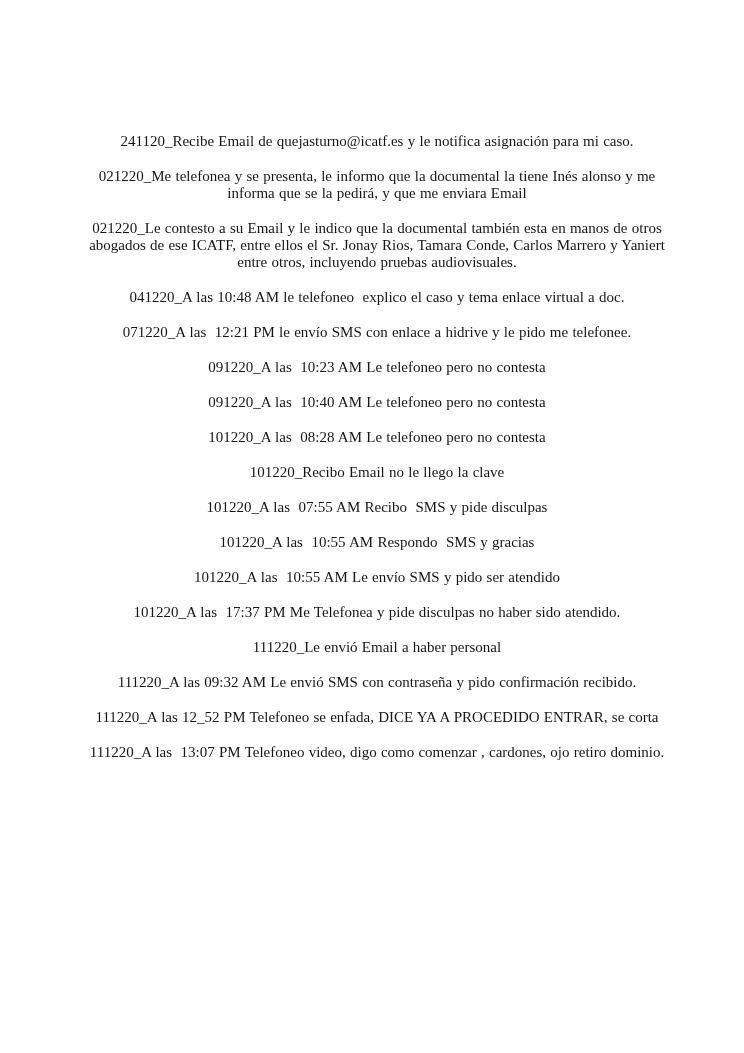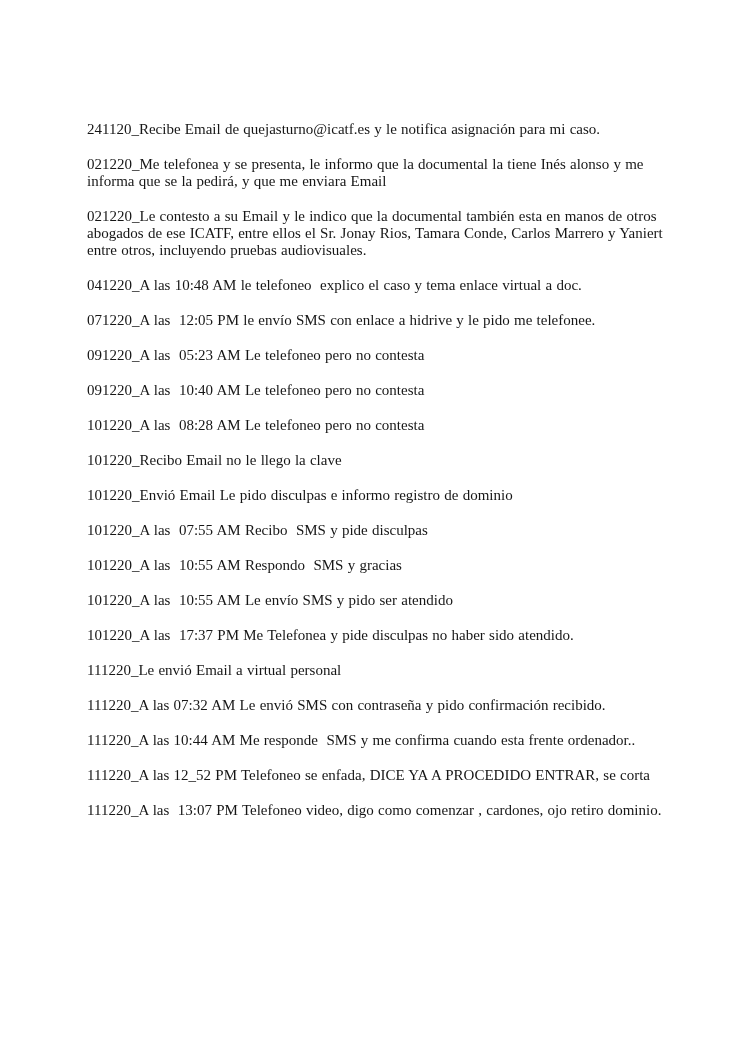--- a/index.html
+++ b/index.html
@@ -17,41 +17,40 @@
     width: 744px;
     height: 1053px;
     background: #ffffff;
     padding: 121px 77px 40px 87px;
   }
   .entry {
     font-family: "Liberation Serif", "DejaVu Serif", serif;
     font-size: 15px;
     line-height: 17px;
     color: #161616;
-    margin: 0 0 18px 0;
+    margin: 12px 0 18px 0;
     white-space: pre-wrap;       
     word-spacing: 0.5px;
+    text-align: center;
   }
 </style>
 </head>
 <body>
 
 <div class="page">
   <p class="entry">241120_Recibe Email de quejasturno@icatf.es y le notifica asignación para mi caso.</p>
   <p class="entry">021220_Me telefonea y se presenta, le informo que la documental la tiene Inés alonso y me informa que se la pedirá, y que me enviara Email</p>
   <p class="entry">021220_Le contesto a su Email y le indico que la documental también esta en manos de otros abogados de ese ICATF, entre ellos el Sr. Jonay Rios, Tamara Conde, Carlos Marrero y Yaniert entre otros, incluyendo pruebas audiovisuales.</p>
   <p class="entry">041220_A las 10:48 AM le telefoneo  explico el caso y tema enlace virtual a doc.</p>
-  <p class="entry">071220_A las  12:05 PM le envío SMS con enlace a hidrive y le pido me telefonee.</p>
-  <p class="entry">091220_A las  05:23 AM Le telefoneo pero no contesta</p>
+  <p class="entry">071220_A las  12:21 PM le envío SMS con enlace a hidrive y le pido me telefonee.</p>
+  <p class="entry">091220_A las  10:23 AM Le telefoneo pero no contesta</p>
   <p class="entry">091220_A las  10:40 AM Le telefoneo pero no contesta</p>
   <p class="entry">101220_A las  08:28 AM Le telefoneo pero no contesta</p>
   <p class="entry">101220_Recibo Email no le llego la clave</p>
-  <p class="entry">101220_Envió Email Le pido disculpas e informo registro de dominio</p>
   <p class="entry">101220_A las  07:55 AM Recibo  SMS y pide disculpas</p>
   <p class="entry">101220_A las  10:55 AM Respondo  SMS y gracias</p>
   <p class="entry">101220_A las  10:55 AM Le envío SMS y pido ser atendido</p>
   <p class="entry">101220_A las  17:37 PM Me Telefonea y pide disculpas no haber sido atendido.</p>
-  <p class="entry">111220_Le envió Email a virtual personal</p>
-  <p class="entry">111220_A las 07:32 AM Le envió SMS con contraseña y pido confirmación recibido.</p>
-  <p class="entry">111220_A las 10:44 AM Me responde  SMS y me confirma cuando esta frente ordenador..</p>
+  <p class="entry">111220_Le envió Email a haber personal</p>
+  <p class="entry">111220_A las 09:32 AM Le envió SMS con contraseña y pido confirmación recibido.</p>
   <p class="entry">111220_A las 12_52 PM Telefoneo se enfada, DICE YA A PROCEDIDO ENTRAR, se corta</p>
   <p class="entry">111220_A las  13:07 PM Telefoneo video, digo como comenzar , cardones, ojo retiro dominio.</p>
 </div>
 
 </body></html>

